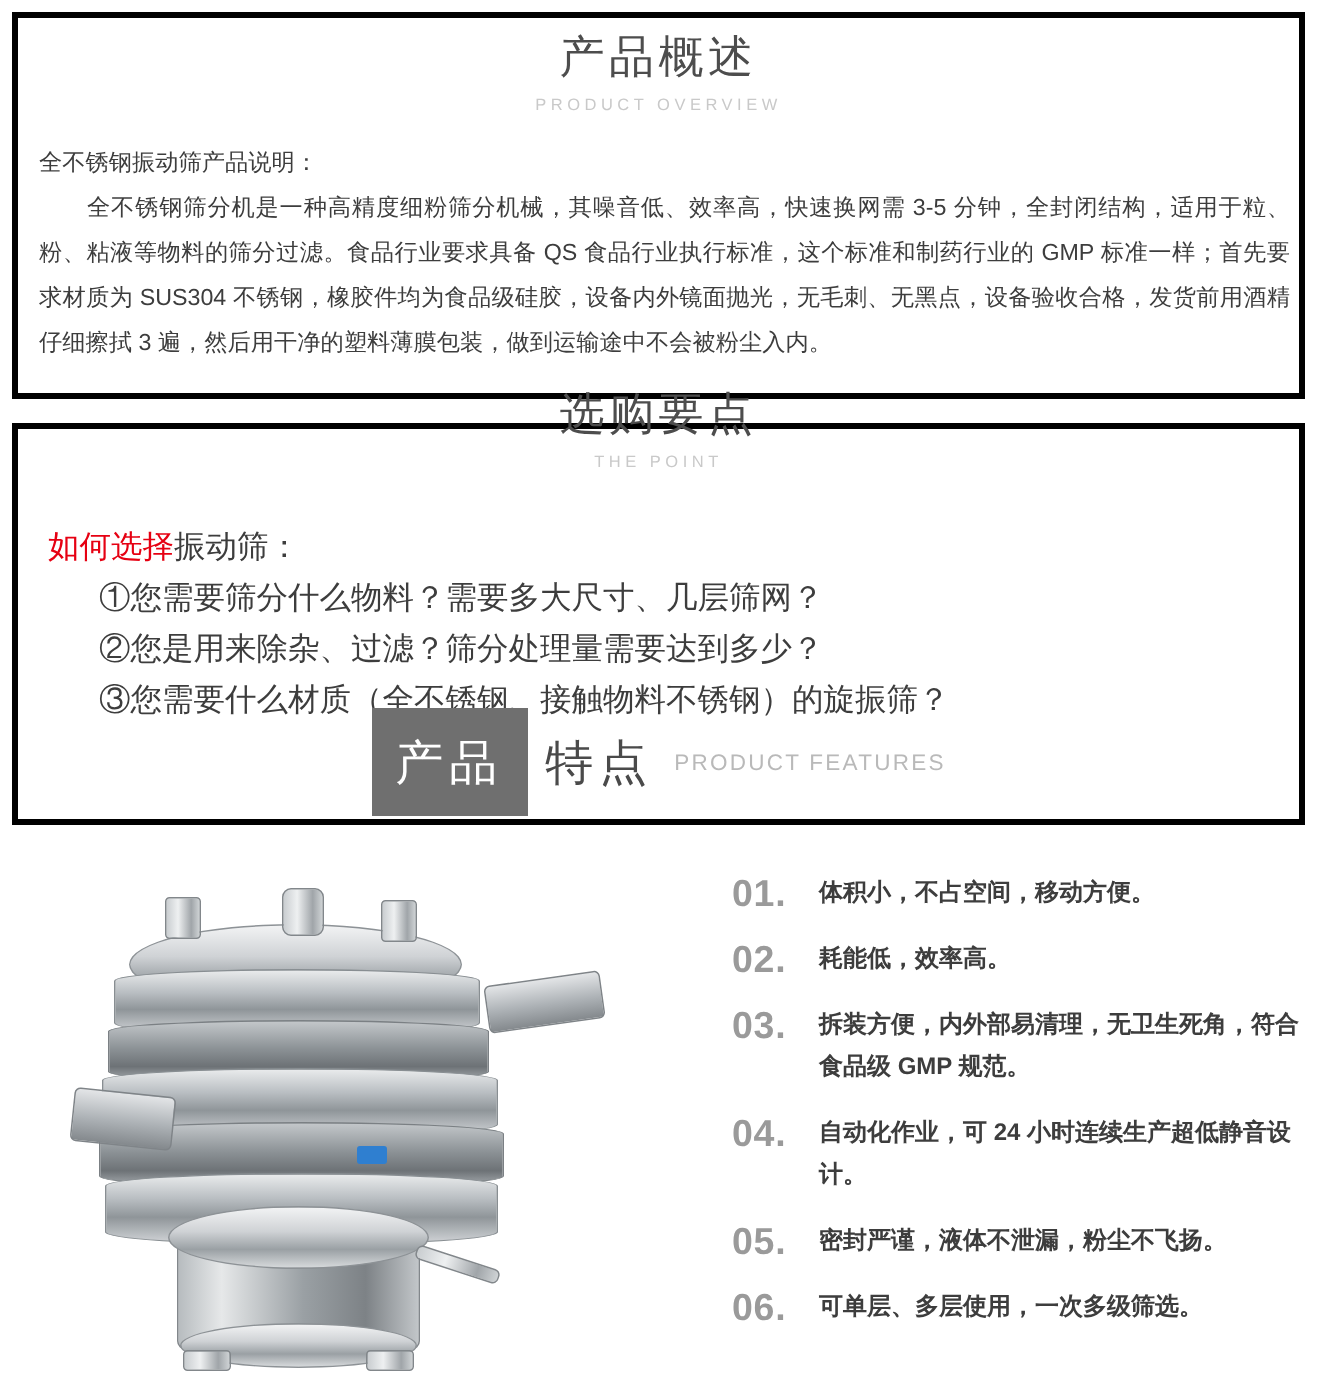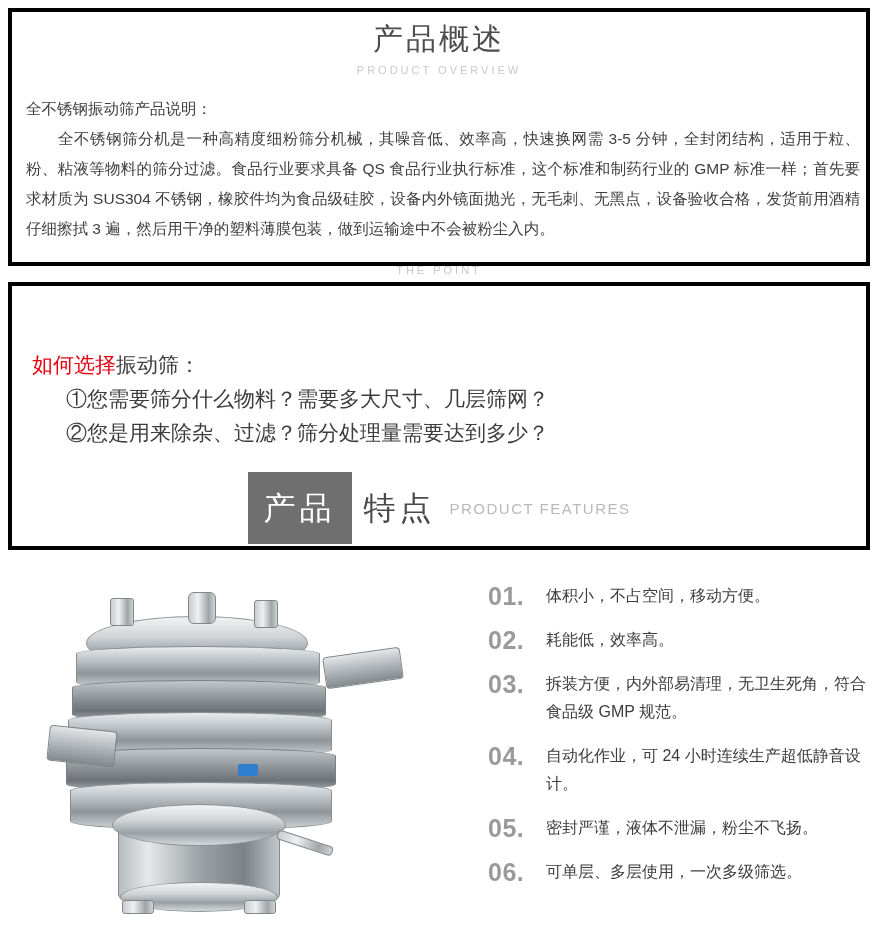--- a/index.html
+++ b/index.html
@@ -217,46 +217,49 @@
     width: 58px;
     flex: 0 0 58px;
     line-height: 28px;
     letter-spacing: 0.5px;
   }
   .feature-text {
     font-size: 16px;
     line-height: 28px;
     color: #3d3d3d;
     flex: 1;
+    font-weight: bold;
   }
 </style>
 </head>
 <body>
 
 <div class="page">
 
   <section class="panel" id="overview-panel">
     <div class="heading-block" id="overview-title-wrap">
       <h1 class="heading-cn">产品概述</h1>
       <div class="heading-en">PRODUCT OVERVIEW</div>
     </div>
     <div id="overview-body">
       <span id="overview-lead">全不锈钢振动筛产品说明：</span>
       <span id="overview-para">全不锈钢筛分机是一种高精度细粉筛分机械，其噪音低、效率高，快速换网需 3-5 分钟，全封闭结构，适用于粒、粉、粘液等物料的筛分过滤。食品行业要求具备 QS 食品行业执行标准，这个标准和制药行业的 GMP 标准一样；首先要求材质为 SUS304 不锈钢，橡胶件均为食品级硅胶，设备内外镜面抛光，无毛刺、无黑点，设备验收合格，发货前用酒精仔细擦拭 3 遍，然后用干净的塑料薄膜包装，做到运输途中不会被粉尘入内。</span>
     </div>
   </section>
 
   <section class="panel" id="point-panel">
     <div class="heading-block" id="point-title-wrap">
+      <h1 class="heading-cn">选购要点</h1>
       <div class="heading-en">THE POINT</div>
     </div>
     <div id="point-body">
       <div class="point-lead"><span class="hl">如何选择</span><span>振动筛：</span></div>
       <span class="point-item">①您需要筛分什么物料？需要多大尺寸、几层筛网？</span>
       <span class="point-item">②您是用来除杂、过滤？筛分处理量需要达到多少？</span>
+      <span class="point-item">③您需要什么材质（全不锈钢、接触物料不锈钢）的旋振筛？</span>
     </div>
 
   </section>
 
   <div id="features-band">
     <span id="feature-box">产品</span>
     <span id="feature-cn2">特点</span>
     <span id="feature-en">PRODUCT FEATURES</span>
   </div>
 

